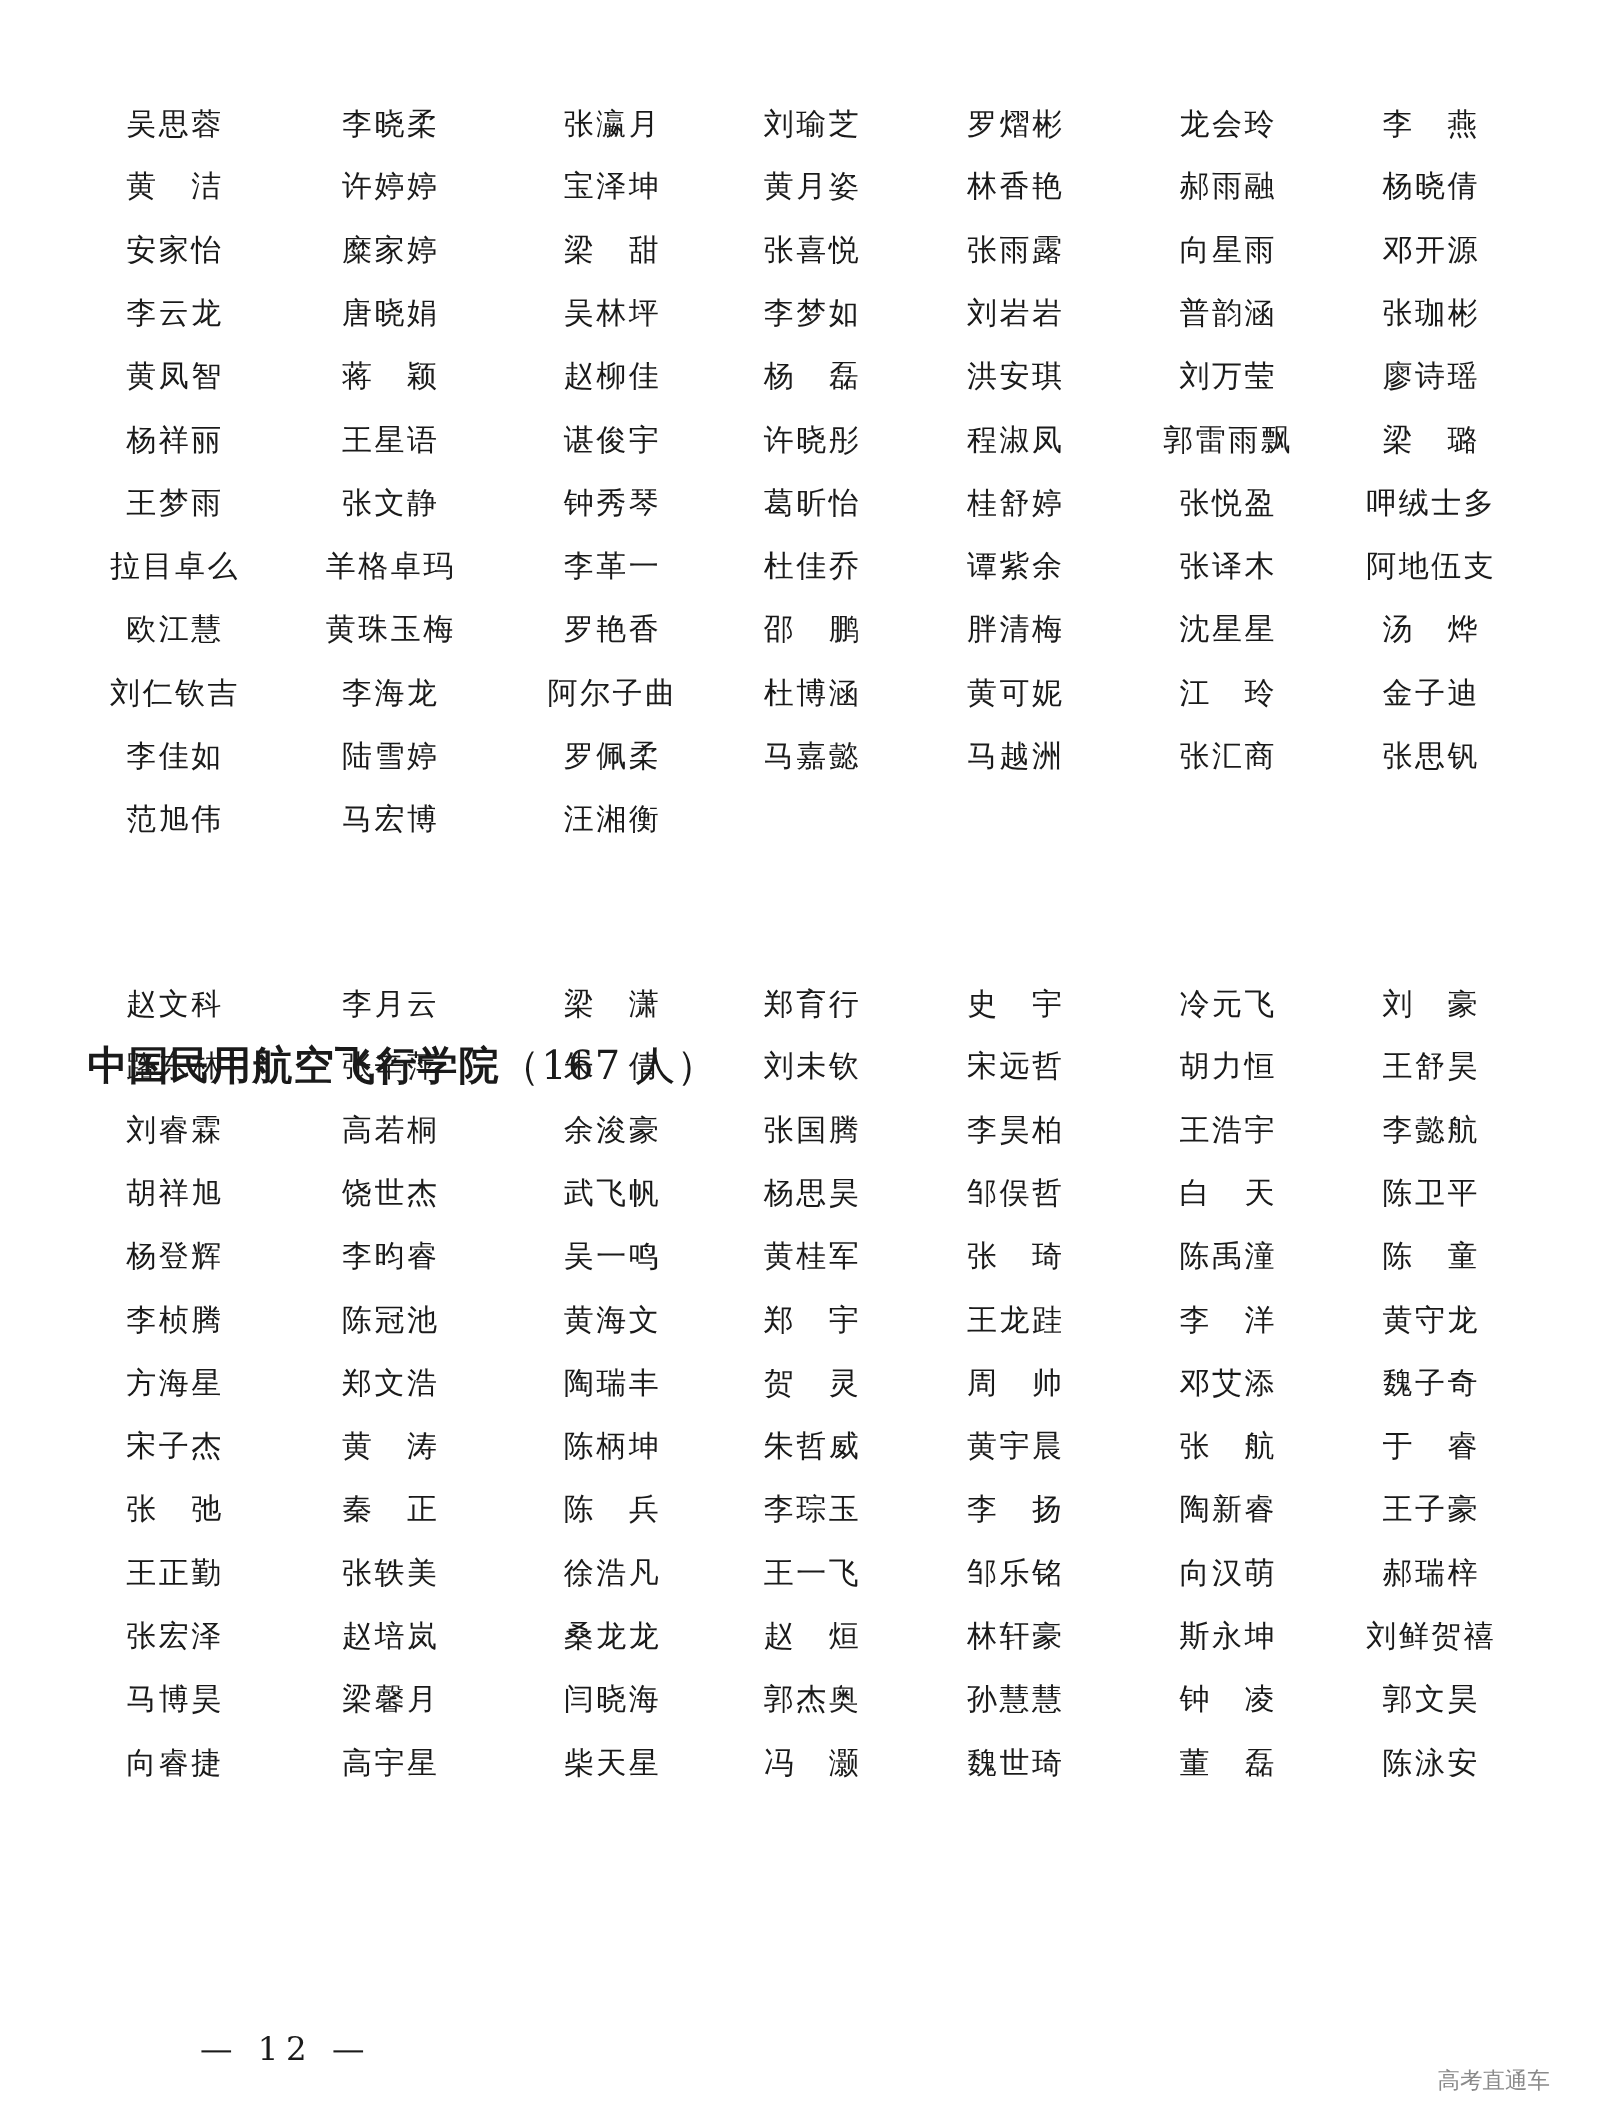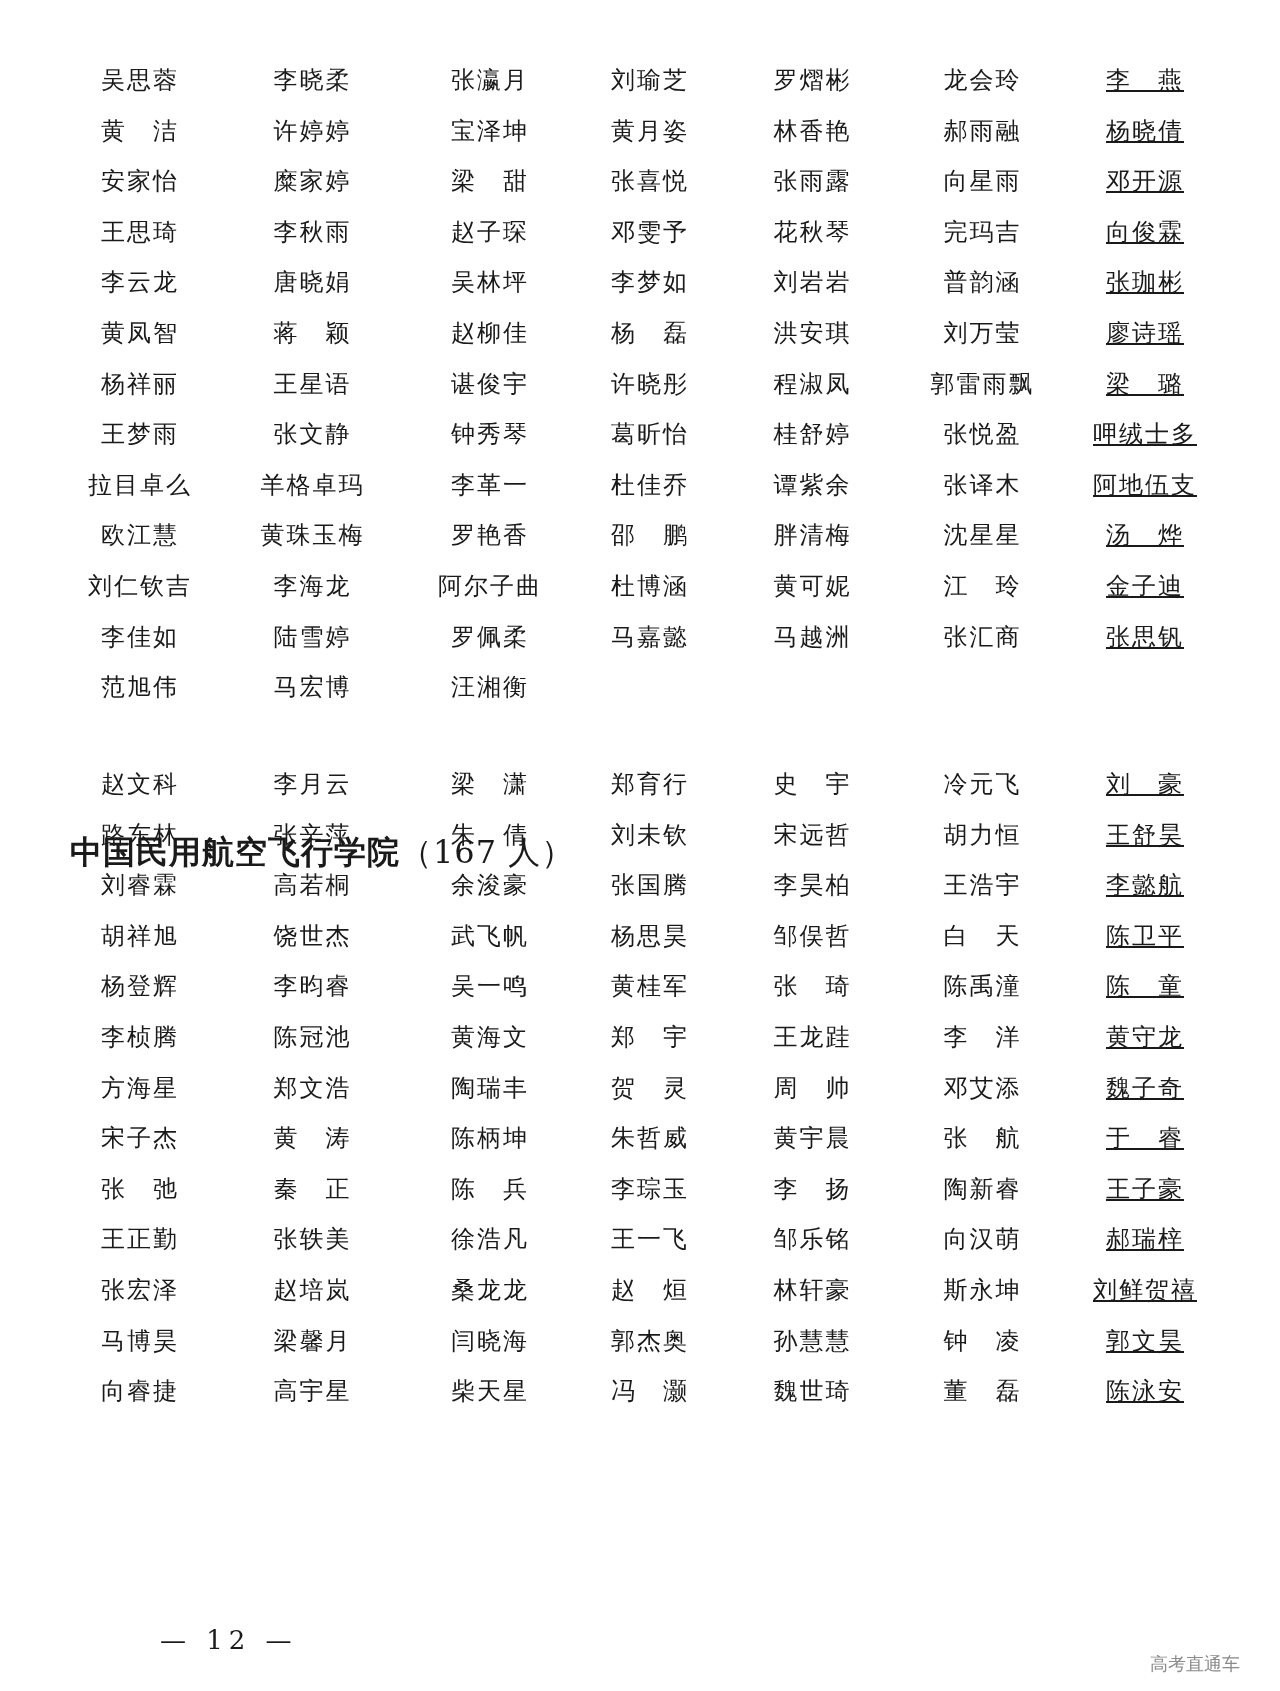--- a/index.html
+++ b/index.html
@@ -6,33 +6,33 @@
   body {
     width: 1280px; height: 1691px; position: relative; overflow: hidden;
     font-family: "DejaVu Serif", "Liberation Serif", serif;
     color: #1a1a1a;
   }
   .page { position: absolute; left: 0; top: 0; width: 1280px; height: 1691px; }
   .grid {
     position: absolute; left: 60px; width: 1180px;
   }
   .row {
-    height: 50.6px; display: flex; align-items: flex-start;
+    height: 50.6px; display: flex; align-items: flex-end;
   }
   .cell {
     font-size: 24px; letter-spacing: 2px; white-space: nowrap;
     text-align: center;
   }
   .c0 { width: 160px; }
   .c1 { width: 185px; }
   .c2 { width: 170px; }
   .c3 { width: 150px; }
   .c4 { width: 175px; }
   .c5 { width: 165px; }
-  .c6 { width: 160px; text-decoration: underline; }
+  .c6 { width: 160px; }
   .heading {
     position: absolute; left: 70px; top: 831px;
     font-family: "DejaVu Sans", "Liberation Sans", sans-serif;
     font-size: 32px; font-weight: bold; letter-spacing: 1px;
   }
   .heading .count { font-family: "DejaVu Serif", "Liberation Serif", serif; font-weight: normal; }
   .pagenum {
     position: absolute; left: 160px; top: 1625px;
     font-size: 26px; letter-spacing: 6px; text-align: right;
   }
@@ -68,29 +68,20 @@
       <div class="row">
         <div class="cell c0">安家怡</div>
         <div class="cell c1">糜家婷</div>
         <div class="cell c2">梁　甜</div>
         <div class="cell c3">张喜悦</div>
         <div class="cell c4">张雨露</div>
         <div class="cell c5">向星雨</div>
         <div class="cell c6">邓开源</div>
       </div>
       <div class="row">
-        <div class="cell c0">王思琦</div>
-        <div class="cell c1">李秋雨</div>
-        <div class="cell c2">赵子琛</div>
-        <div class="cell c3">邓雯予</div>
-        <div class="cell c4">花秋琴</div>
-        <div class="cell c5">完玛吉</div>
-        <div class="cell c6">向俊霖</div>
-      </div>
-      <div class="row">
         <div class="cell c0">李云龙</div>
         <div class="cell c1">唐晓娟</div>
         <div class="cell c2">吴林坪</div>
         <div class="cell c3">李梦如</div>
         <div class="cell c4">刘岩岩</div>
         <div class="cell c5">普韵涵</div>
         <div class="cell c6">张珈彬</div>
       </div>
       <div class="row">
         <div class="cell c0">黄凤智</div>

